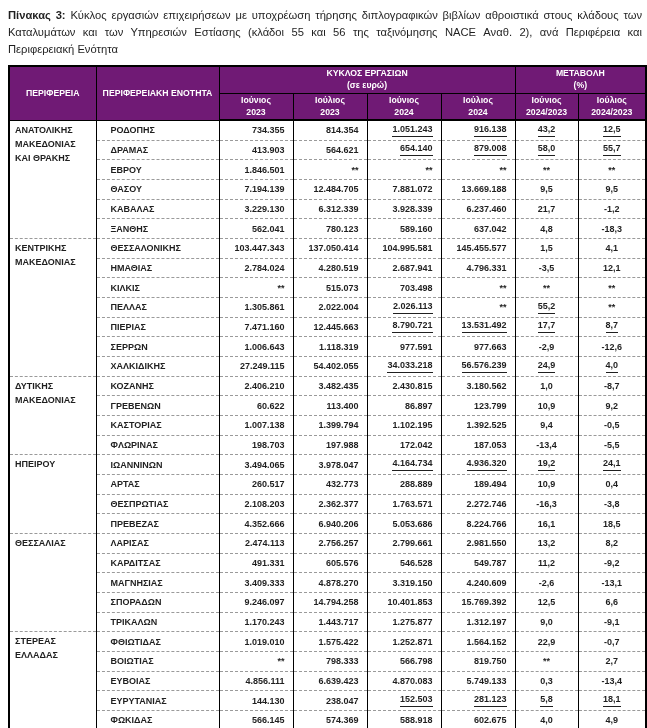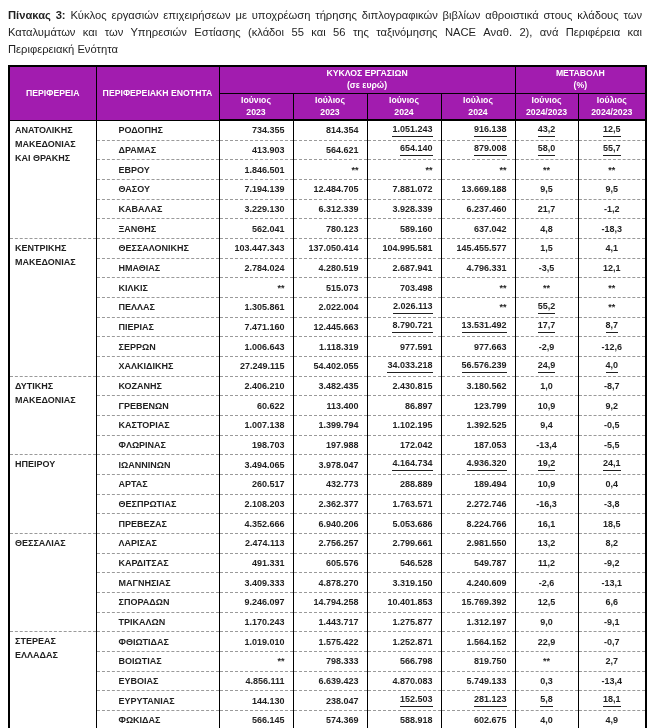--- a/index.html
+++ b/index.html
@@ -23,21 +23,21 @@
   }
   .doc-title .title-prefix { font-weight: 700; }
 
   table.data-table {
     border-collapse: collapse;
     table-layout: fixed;
     width: 637px;
     border: 2px solid #000;
   }
   thead th {
-    background: #a21caf;
+    background: #701a75;
     color: #ffffff;
     border: 1px solid #000;
     font-weight: 700;
     text-align: center;
     vertical-align: middle;
     padding: 1px 2px;
     font-size: 8.7px;
     line-height: 1.35;
   }
   thead tr.group-row th { height: 24px; }
@@ -55,21 +55,21 @@
     padding: 0 4px;
     vertical-align: middle;
     overflow: hidden;
   }
   td.region {
     vertical-align: top;
     text-align: left;
     padding: 3px 2px 0 5px;
     line-height: 1.55;
   }
-  td.unit { text-align: left; padding-left: 22px; }
+  td.unit { text-align: left; padding-left: 14px; }
   td.num  { text-align: right; padding-right: 8px; }
   td.chg  { text-align: center; }
 
   .u {
     display: inline-block;
     border-bottom: 1px solid #1f1f1f;
     padding-bottom: 1px;
     line-height: 1.1;
   }
 </style>

